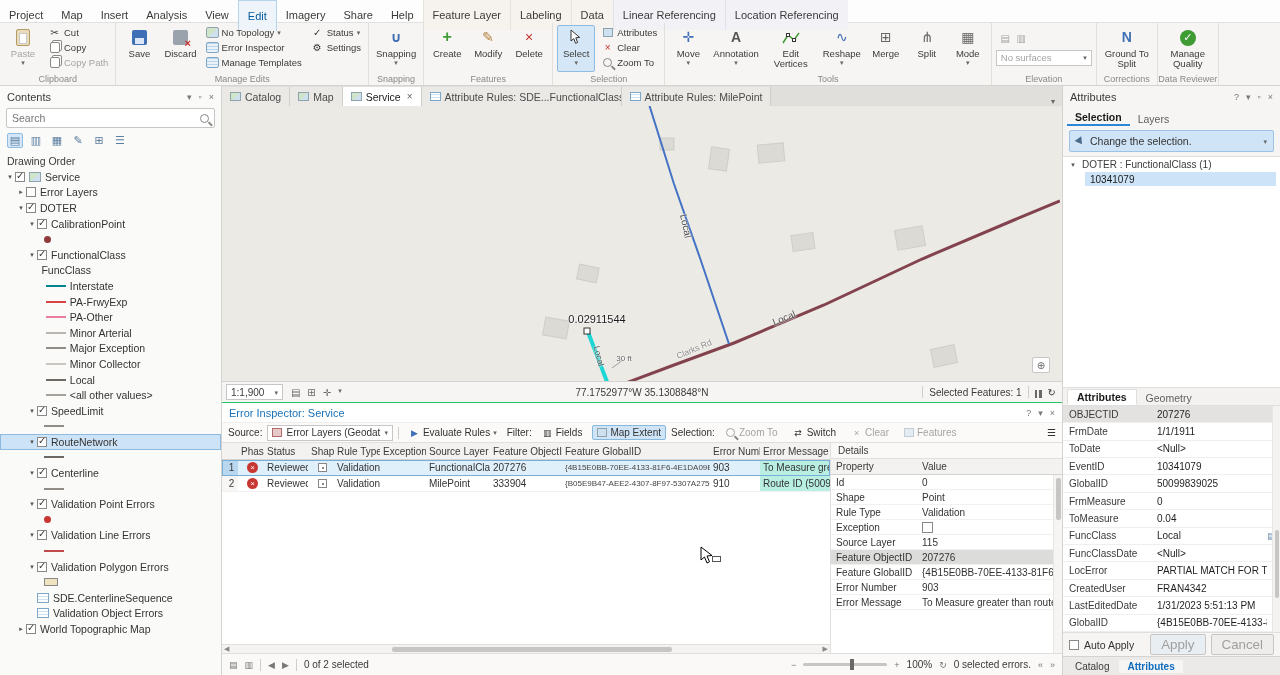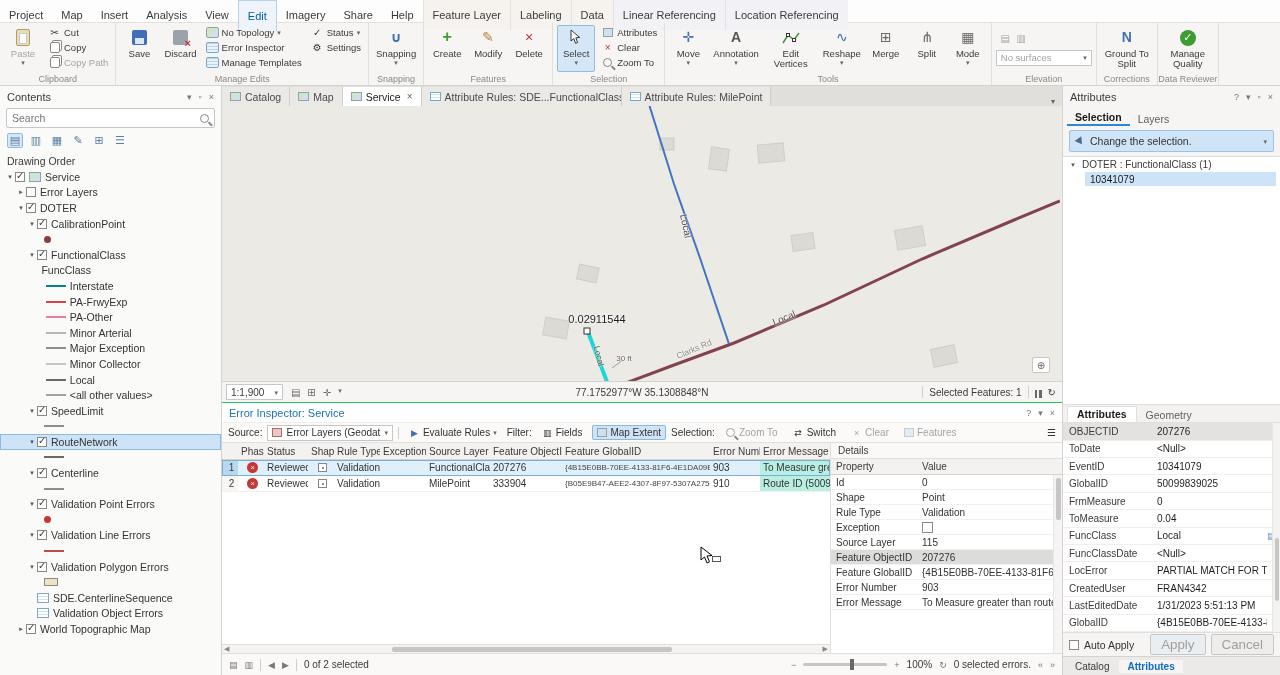--- a/index.html
+++ b/index.html
@@ -986,20 +986,25 @@
       </div>
     <div class="agrid">
       <div>
 
           <div class="arow hdr">
             <div class="pn">OBJECTID</div>
             <div class="pv">207276</div>
             <div class="pic">▤</div>
           </div>
 
+          <div class="arow">
+            <div class="pn">FrmDate</div>
+            <div class="pv">1/1/1911</div>
+            <div class="pic">▤</div>
+          </div>
 
           <div class="arow">
             <div class="pn">ToDate</div>
             <div class="pv">&lt;Null&gt;</div>
             <div class="pic">▤</div>
           </div>
 
           <div class="arow">
             <div class="pn">EventID</div>
             <div class="pv">10341079</div>

